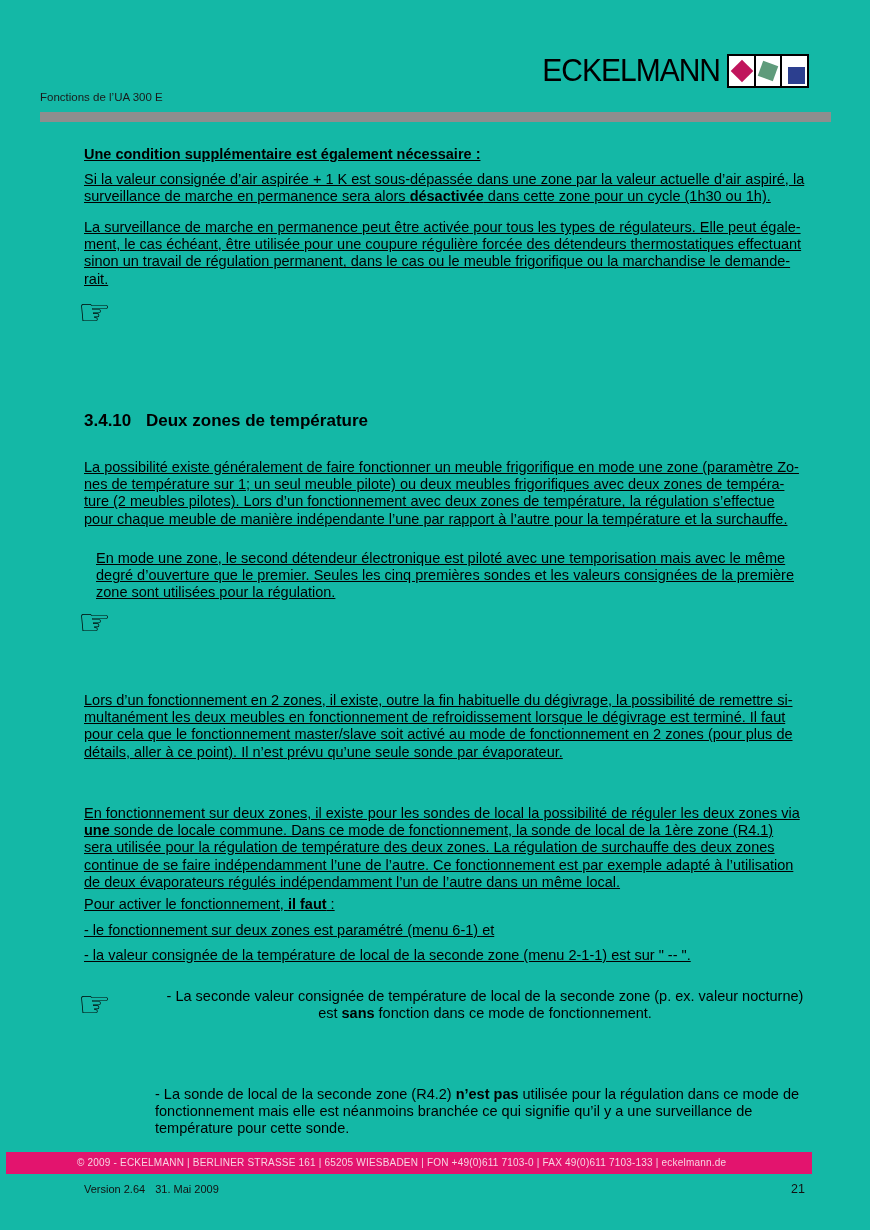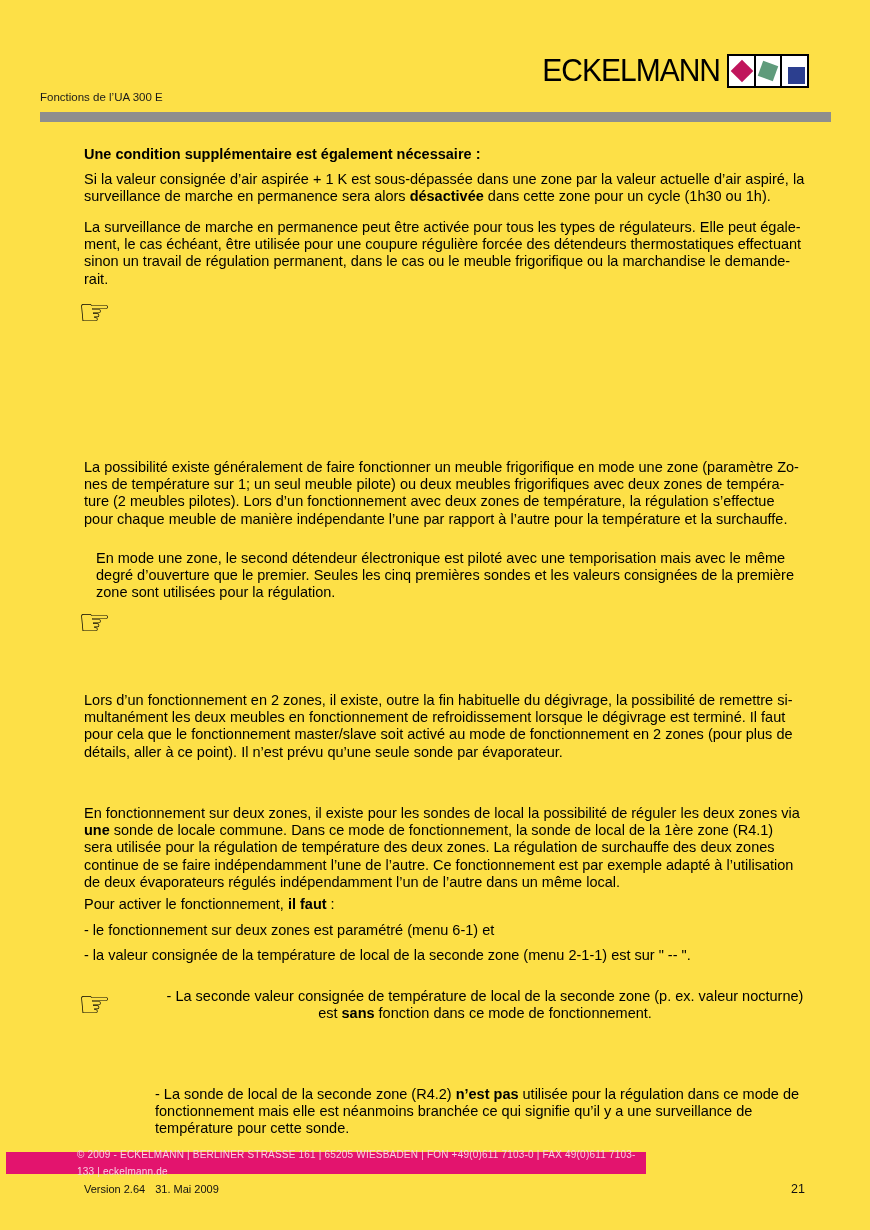--- a/index.html
+++ b/index.html
@@ -1,36 +1,36 @@
 <!DOCTYPE html>
 <html><head>
 <meta charset="utf-8">
 <style>
   html,body { margin:0; padding:0; }
   body { background:#ffffff; font-family:"Liberation Sans", sans-serif; color:#000; }
   .page {
-    position:relative; width:870px; height:1230px; background:#fde047;
+    position:relative; width:870px; height:1230px; background:#14b8a6;
     overflow:hidden; font-size:14.5px; line-height:17.2px;
   }
   .abs { position:absolute; }
   
   .doc-title { left:40px; top:91px; font-size:11.5px; line-height:13px; color:#1a1a1a; }
   .rule { left:40px; top:112px; width:791px; height:10px; background:#8E8E8E; }
   .logo { top:54px; right:61px; display:flex; align-items:center; }
   .logo-word { font-size:30px; line-height:34px; letter-spacing:-1px; color:#000; font-weight:400;
                transform:scaleY(1.04); margin-right:7px; }
   .logo-mark { display:flex; }
   .logo-cell { width:25px; height:30px; border:2.5px solid #000; background:#fff;
                margin-left:-2.5px; position:relative; display:flex; align-items:center; justify-content:center; overflow:hidden; }
   .logo-cell:first-child { margin-left:0; }
   .shape-diamond { width:16px; height:16px; transform:rotate(45deg); }
   .shape-tilted  { width:16px; height:16px; transform:rotate(20deg); }
   .shape-square  { position:absolute; right:2.5px; bottom:2.5px; width:17px; height:17px; }
   
-  .txt { white-space:pre-line; width:740px; }
+  .txt { white-space:pre-line; width:740px;text-decoration:underline; }
   .b { font-weight:bold; }
   .cond-heading { left:84px; top:146px; font-weight:bold; }
   .p-monitor { left:84px; top:171px; }
   .p-activation { left:84px; top:219px; }
   .section-heading { left:84px; top:411px; font-size:17px; line-height:20px; font-weight:bold; }
   .section-heading .num { display:inline-block; width:62px; }
   .p-possibility { left:84px; top:459px; }
   .p-onezone { left:84px; top:538px; }
   .p-twozones { left:84px; top:692px; }
   .sonde-heading { left:84px; top:779px; }
@@ -45,21 +45,21 @@
   .note3a-text { top:988px; }
   .note3b-text { top:1039px; }
   .note3c-text { top:1086px; }
   .manicule { left:78px; width:56px; text-align:left; }
   .manicule .glyph { font-family:"DejaVu Sans", sans-serif; font-size:37px; line-height:34px; color:#000; display:block; }
   .manicule .underbar { width:24px; height:3px; background:#000; margin:2px 0 0 3px; }
   .manicule1 { top:296px; }
   .manicule2 { top:606px; }
   .manicule3 { top:988px; }
   
-  .footer-bar { left:6px; top:1152px; width:640px; height:22px; display:flex; align-items:center; }
+  .footer-bar { left:6px; top:1152px; width:806px; height:22px; display:flex; align-items:center; }
   .footer-bar-text { padding-left:71px; font-size:10px; letter-spacing:0.2px; }
   .version-line { left:84px; top:1183px; font-size:11px; line-height:13px; color:#111; }
   .version-line .date { margin-left:10px; }
   .page-number { left:791px; top:1181px; font-size:12.5px; color:#111; }
 </style>
 </head>
 <body>
 
 <div class="page">
 
@@ -88,20 +88,21 @@
   <p class="abs txt p-activation" style="margin: 0px;">La surveillance de marche en permanence peut être activée pour tous les types de régulateurs. Elle peut égale-
 ment, le cas échéant, être utilisée pour une coupure régulière forcée des détendeurs thermostatiques effectuant
 sinon un travail de régulation permanent, dans le cas ou le meuble frigorifique ou la marchandise le demande-
 rait.</p>
 
   <div class="abs manicule manicule1">
     <span class="glyph">☞</span>
     <span class="underbar"></span>
   </div>
 
+  <div class="abs section-heading"><span class="num">3.4.10</span><span>Deux zones de température</span></div>
 
   <p class="abs txt p-possibility" style="margin: 0px;">La possibilité existe généralement de faire fonctionner un meuble frigorifique en mode une zone (paramètre Zo-
 nes de température sur 1; un seul meuble pilote) ou deux meubles frigorifiques avec deux zones de tempéra-
 ture (2 meubles pilotes). Lors d’un fonctionnement avec deux zones de température, la régulation s’effectue
 pour chaque meuble de manière indépendante l’une par rapport à l’autre pour la température et la surchauffe.</p>
 
   <p class="abs txt p-onezone" style="margin: 12px;">En mode une zone, le second détendeur électronique est piloté avec une temporisation mais avec le même
 degré d’ouverture que le premier. Seules les cinq premières sondes et les valeurs consignées de la première
 zone sont utilisées pour la régulation.</p>
 

